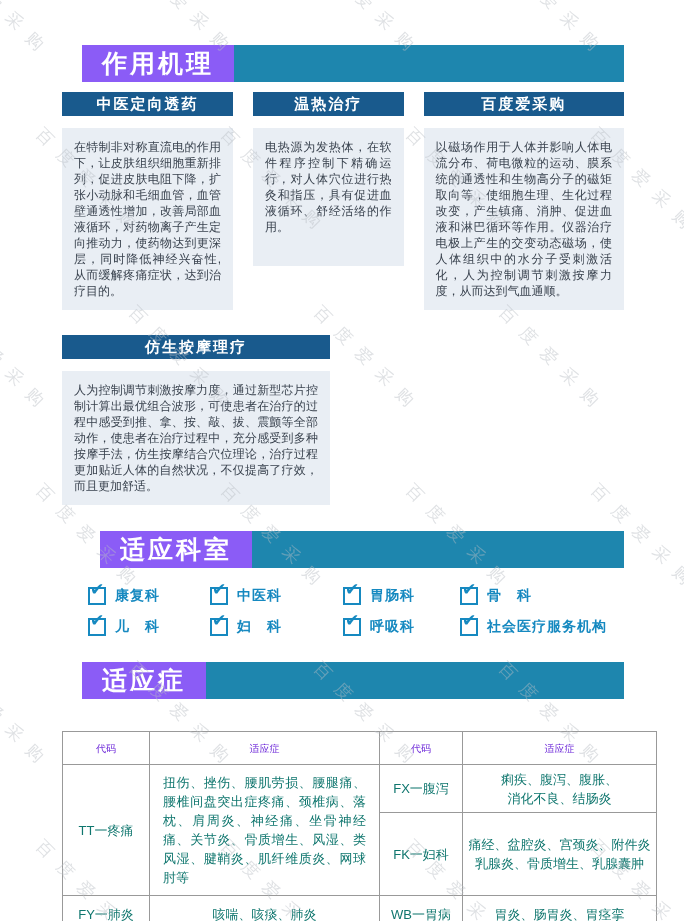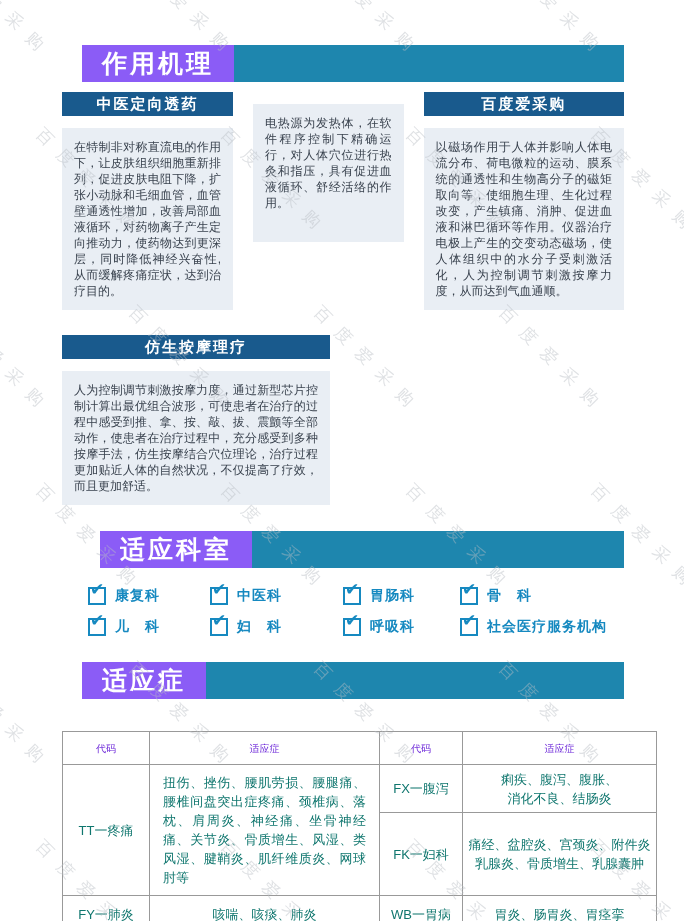--- a/index.html
+++ b/index.html
@@ -74,20 +74,21 @@
     <div class="title-box">作用机理</div>
     <div class="title-ext"></div>
   </div>
 
   <div class="row3">
     <div class="col w1 minh1">
       <div class="hd">中医定向透药</div>
       <div class="bd">在特制非对称直流电的作用下，让皮肤组织细胞重新排列，促进皮肤电阻下降，扩张小动脉和毛细血管，血管壁通透性增加，改善局部血液循环，对药物离子产生定向推动力，使药物达到更深层，同时降低神经兴奋性,从而缓解疼痛症状，达到治疗目的。</div>
     </div>
     <div class="col w2 minh1">
+      <div class="hd">温热治疗</div>
       <div class="bd">电热源为发热体，在软件程序控制下精确运行，对人体穴位进行热灸和指压，具有促进血液循环、舒经活络的作用。</div>
     </div>
     <div class="col w3 minh1">
       <div class="hd">百度爱采购</div>
       <div class="bd">以磁场作用于人体并影响人体电流分布、荷电微粒的运动、膜系统的通透性和生物高分子的磁矩取向等，使细胞生理、生化过程改变，产生镇痛、消肿、促进血液和淋巴循环等作用。仪器治疗电极上产生的交变动态磁场，使人体组织中的水分子受刺激活化，人为控制调节刺激按摩力度，从而达到气血通顺。</div>
     </div>
   </div>
 
   <div class="row2">
     <div class="col w4">

